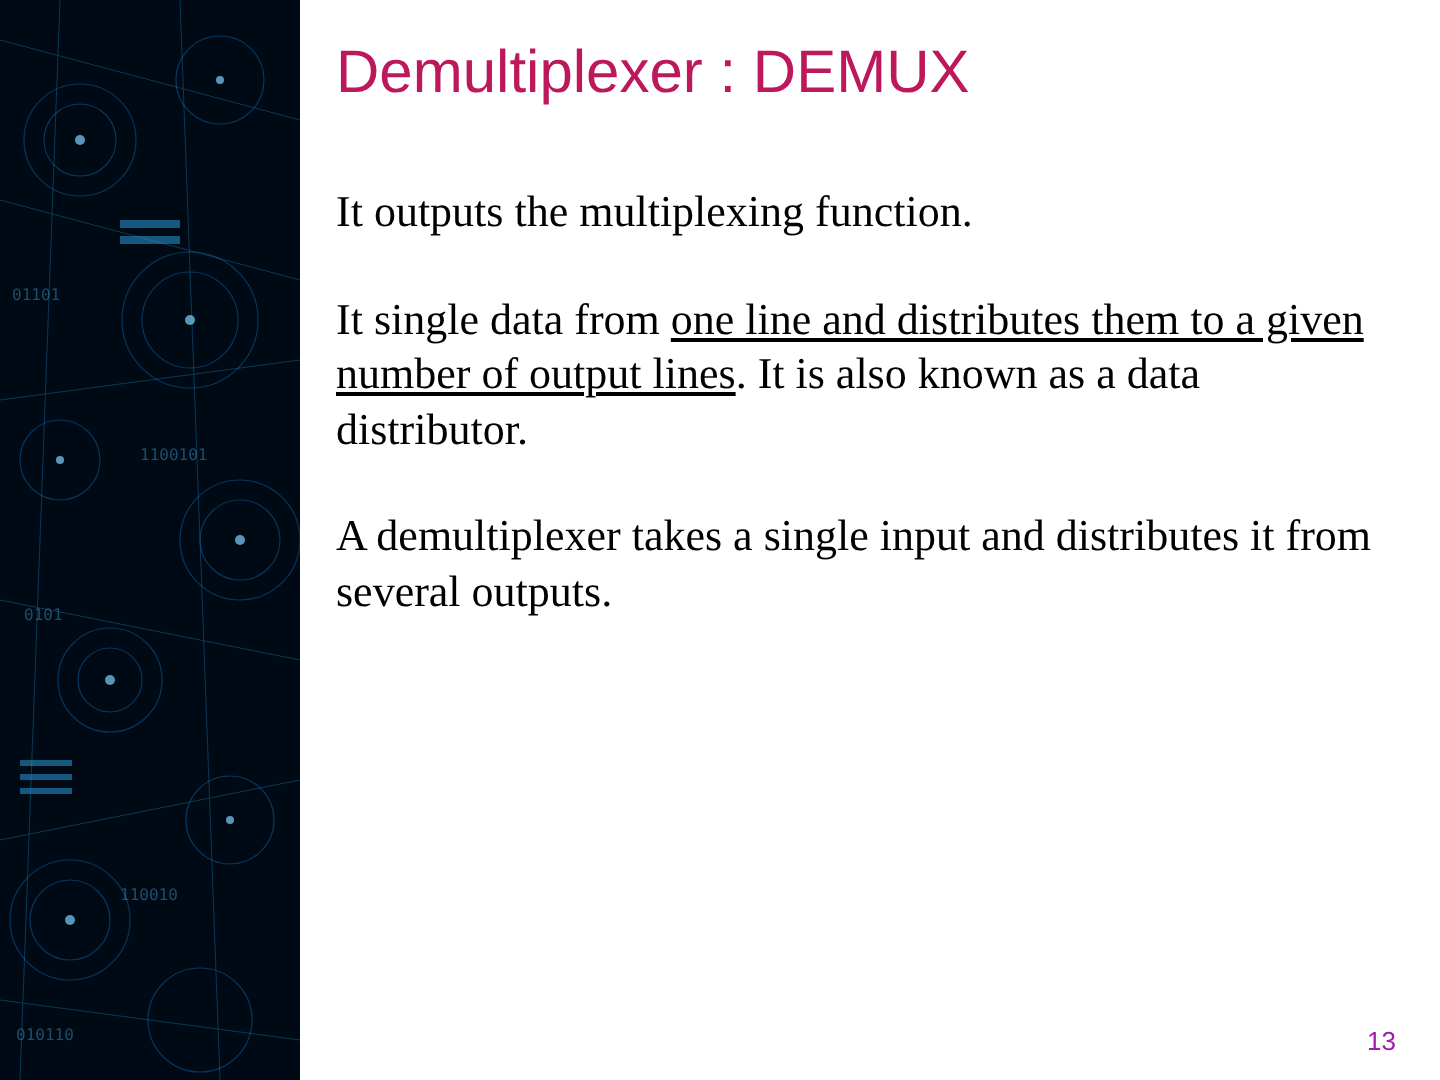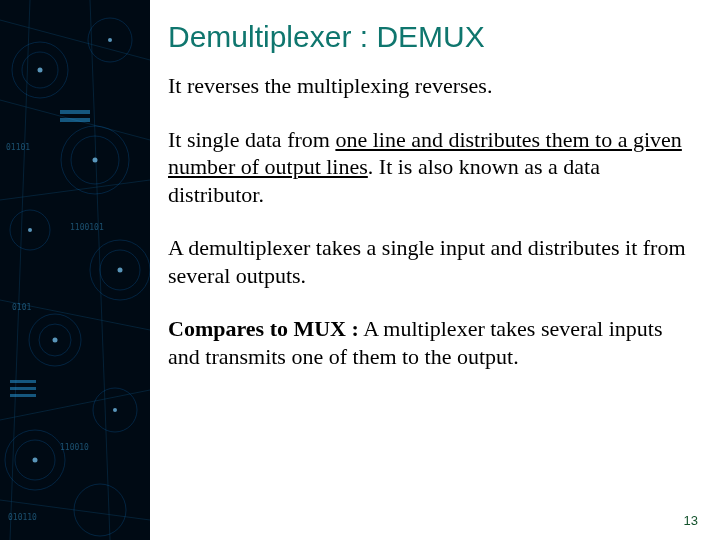--- a/index.html
+++ b/index.html
@@ -21,39 +21,39 @@
   .sidebar svg { position: absolute; top: 0; left: 0; }
   .content {
     flex: 1;
     padding: 20px 30px 10px 18px;
     position: relative;
     height: 540px;
   }
   .title {
     font-family: Arial, Helvetica, sans-serif;
     font-size: 30px;
-    color: #0f766e;
-    margin-bottom: 18px;
+    color: #be185d;
+    margin-bottom: 38px;
     font-weight: normal;
   }
   .para {
     font-size: 22px;
     color: #000;
     line-height: 1.25;
     margin-bottom: 26px;
   }
   .u { text-decoration: underline; }
   .b { font-weight: bold; }
   .pagenum {
     position: absolute;
     bottom: 12px;
     right: 22px;
     font-family: Arial, Helvetica, sans-serif;
     font-size: 13px;
-    color: #14532d;
+    color: #a21caf;
   }
 </style>
 </head>
 <body>
 
 <div class="sidebar">
   <svg width="150" height="540" viewBox="0 0 150 540">
     <rect width="150" height="540" fill="#000a14"></rect>
     <g stroke="#0a5b9e" stroke-width="0.6" opacity="0.55">
       <circle cx="40" cy="70" r="28" fill="none"></circle>
@@ -104,26 +104,23 @@
       <text x="12" y="310">0101</text>
       <text x="60" y="450">110010</text>
       <text x="8" y="520">010110</text>
     </g>
   </svg>
 </div>
 
 <div class="content">
   <h1 class="title">Demultiplexer : DEMUX</h1>
 
-  <p class="para">It reverses  the multiplexing reverses.</p>
+  <p class="para">It outputs  the multiplexing function.</p>
 
   <p class="para">
     <span>It single data from </span><span class="u">one line and distributes them to a given number of output lines</span><span>. It is also known as a data distributor.</span>
   </p>
 
   <p class="para">A demultiplexer takes a single input and distributes  it from several outputs.</p>
 
-  <p class="para">
-    <span class="b">Compares to MUX :</span><span>  A multiplexer takes several inputs and transmits one of them to the output.</span>
-  </p>
 
   <div class="pagenum">13</div>
 </div>
 
 </body></html>

